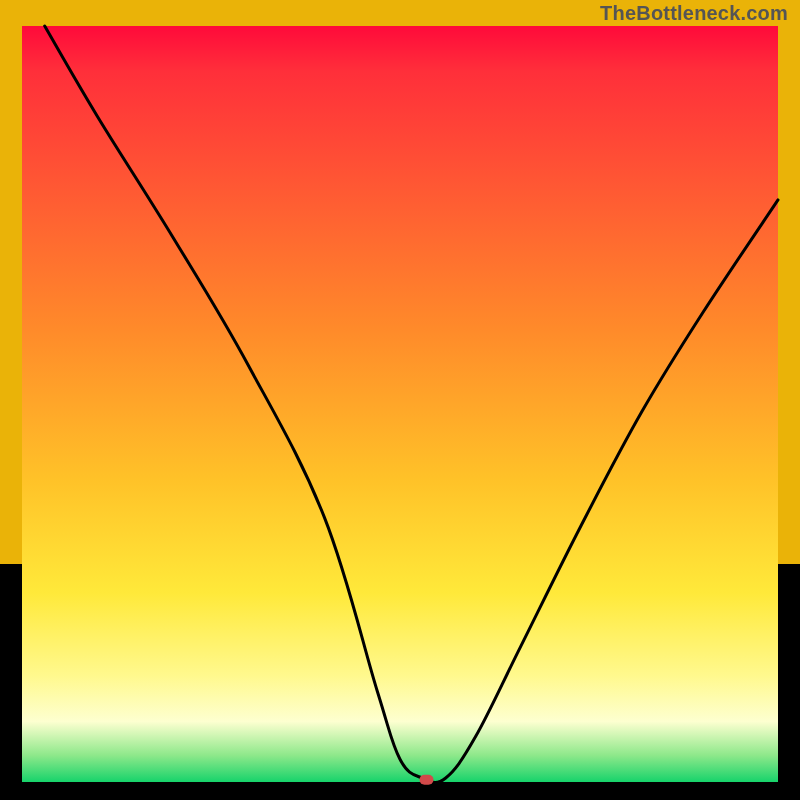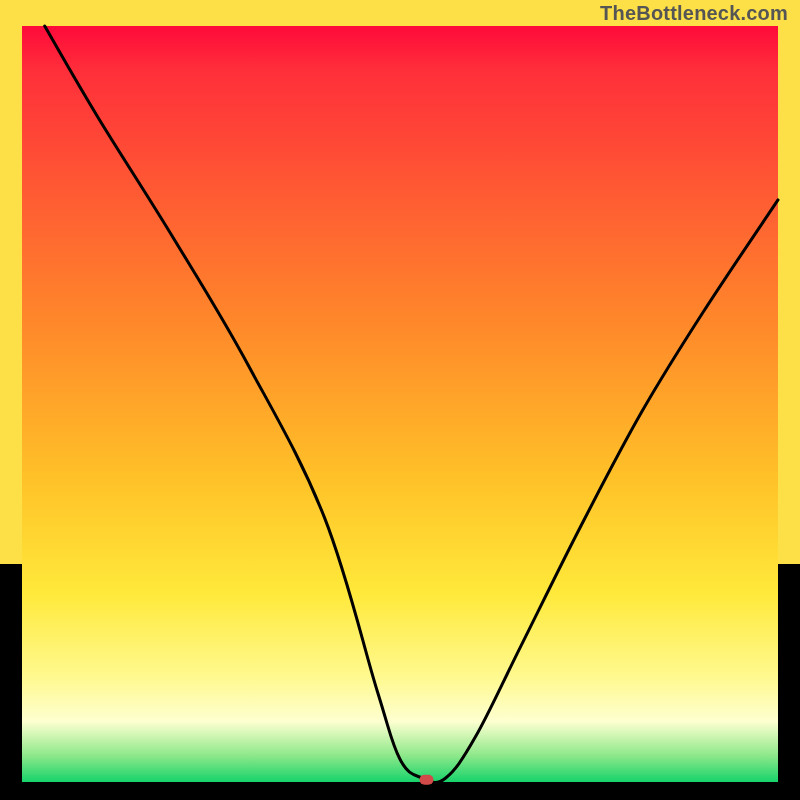--- a/index.html
+++ b/index.html
@@ -8,21 +8,21 @@
     width: 800px;
     height: 800px;
     background: #000;
     font-family: Arial, Helvetica, sans-serif;
     overflow: hidden;
   }
   .frame {
     position: relative;
     width: 800px;
     height: 564px;
-    background: #fde047;
+    background: #eab308;
   }
   .watermark {
     position: absolute;
     top: 2px;
     right: 12px;
     color: #555;
     font-size: 20px;
     font-weight: 600;
     letter-spacing: 0.2px;
     user-select: none;

